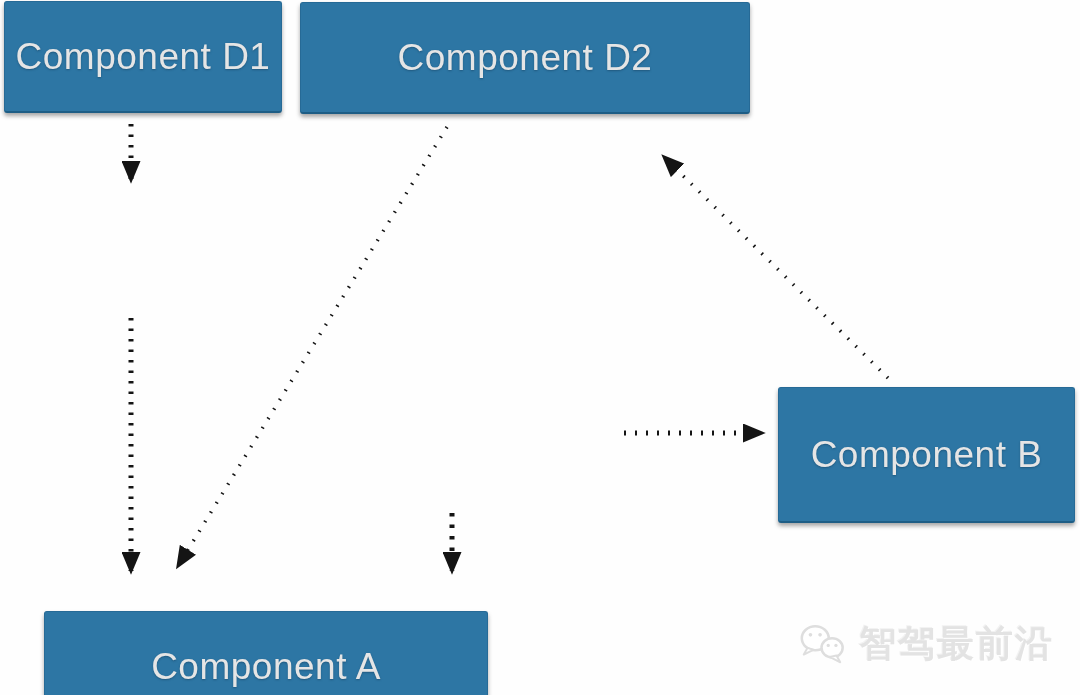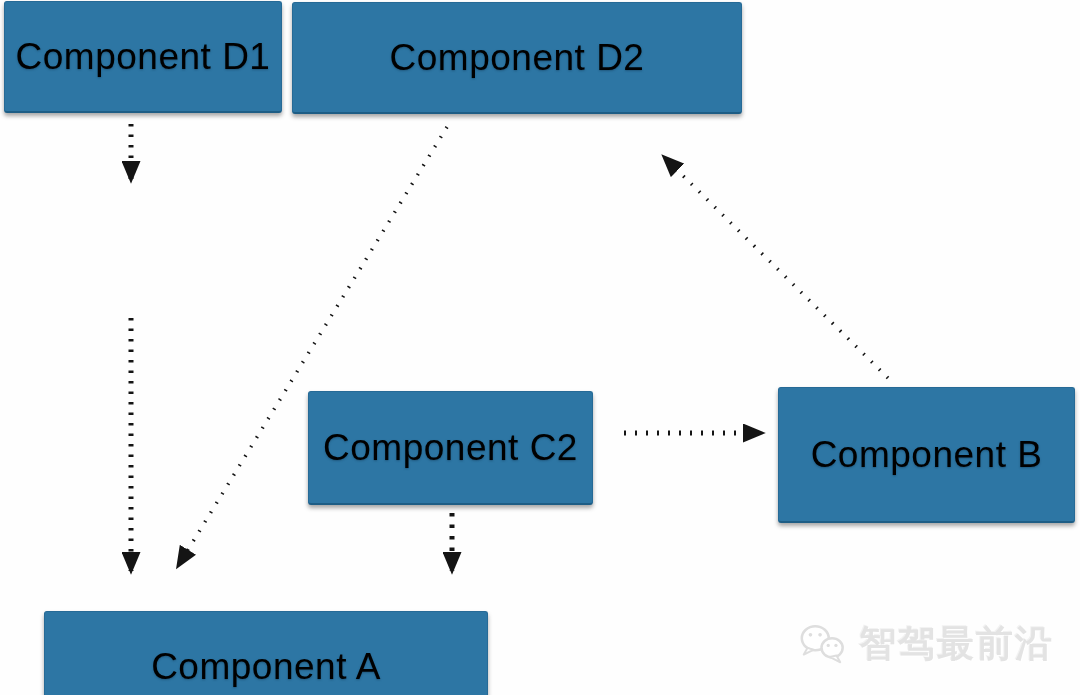--- a/index.html
+++ b/index.html
@@ -21,28 +21,28 @@
   .node {
     position: absolute;
     background: #2d76a4;
     border: 1px solid #266a96;
     border-bottom: 2px solid #1d5d85;
     border-radius: 3px;
     box-shadow: 0 3px 4px rgba(60,60,60,0.45);
     display: flex;
     align-items: center;
     justify-content: center;
-    color: #000000;
+    color: #e5e5e5;
     font-size: 37px;
     letter-spacing: 0.5px;
     text-shadow: 0 1px 2px rgba(20,60,90,0.5);
     white-space: nowrap;
   }
   .node-d1 { left: 4px;   top: 1px;   width: 278px; height: 112px; }
-  .node-d2 { left: 292px; top: 2px;   width: 450px; height: 112px; }
+  .node-d2 { left: 300px; top: 2px;   width: 450px; height: 112px; }
   .node-c1 { left: 0px;   top: 190px; width: 286px; height: 115px; }
   .node-c2 { left: 308px; top: 391px; width: 285px; height: 114px; }
   .node-b  { left: 778px; top: 387px; width: 297px; height: 136px; }
   .node-a  { left: 0px;   top: 611px; width: 444px; height: 112px; margin-left: 44px; }
   .watermark {
     position: absolute;
     right: 26px;
     bottom: 26px;
     display: flex;
     align-items: center;
@@ -78,23 +78,20 @@
         <line x1="888" y1="378" x2="664" y2="157" stroke="#141414" stroke-width="3.5" stroke-dasharray="1.5 9.5" marker-end="url(#arrowhead)"></line>
       </g>
   </svg>
 
   <div class="node node-d1">
     <span>Component D1</span>
   </div>
   <div class="node node-d2">
     <span>Component D2</span>
   </div>
-  <div class="node node-c2">
-    <span>Component C2</span>
-  </div>
   <div class="node node-b">
     <span>Component B</span>
   </div>
   <div class="node node-a">
     <span>Component A</span>
   </div>
 
   <div class="watermark">
     <svg class="watermark-icon" width="50" height="46" viewBox="0 0 52 46" xmlns="http://www.w3.org/2000/svg">
       <ellipse cx="19" cy="17" rx="14" ry="12.5" fill="#ffffff" stroke="#dedede" stroke-width="2.6"></ellipse>

